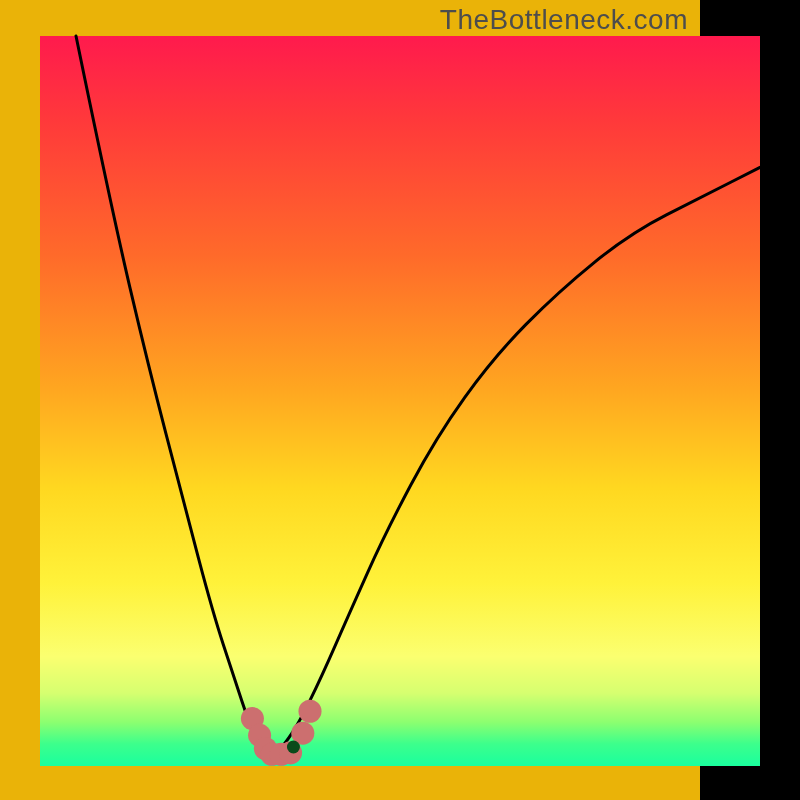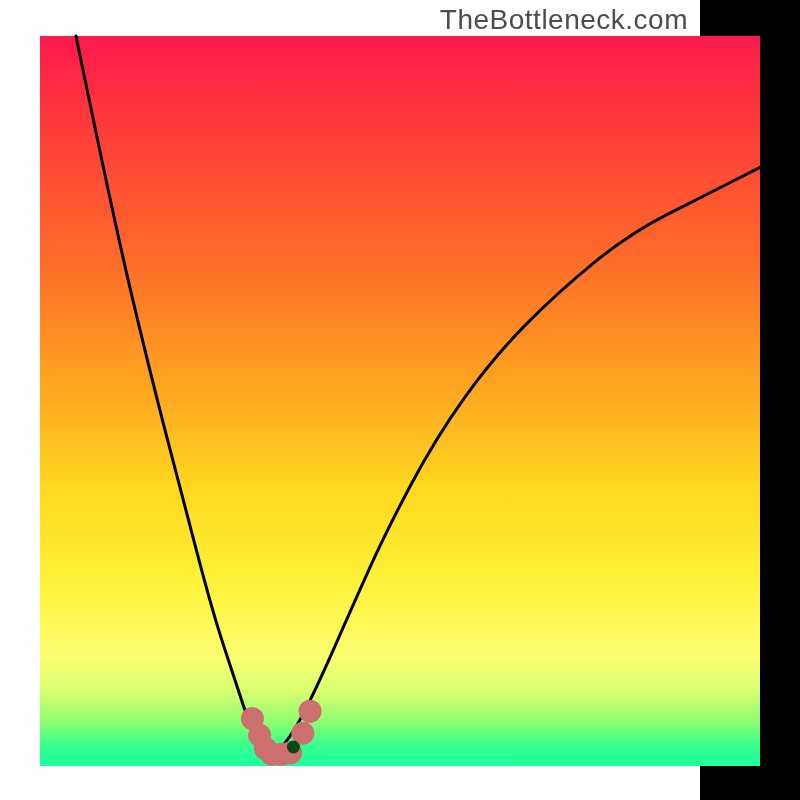--- a/index.html
+++ b/index.html
@@ -9,21 +9,21 @@
     height: 800px;
     background: #000;
     overflow: hidden;
   }
   .frame {
     position: absolute;
     left: 0;
     top: 0;
     width: 700px;
     height: 800px;
-    background: #ffffff;
+    background: #eab308;
   }
   .watermark {
     position: absolute;
     top: 4px;
     right: 12px;
     font-family: Arial, Helvetica, sans-serif;
     font-size: 28px;
     color: #4d4d4d;
     letter-spacing: 0.5px;
     user-select: none;

